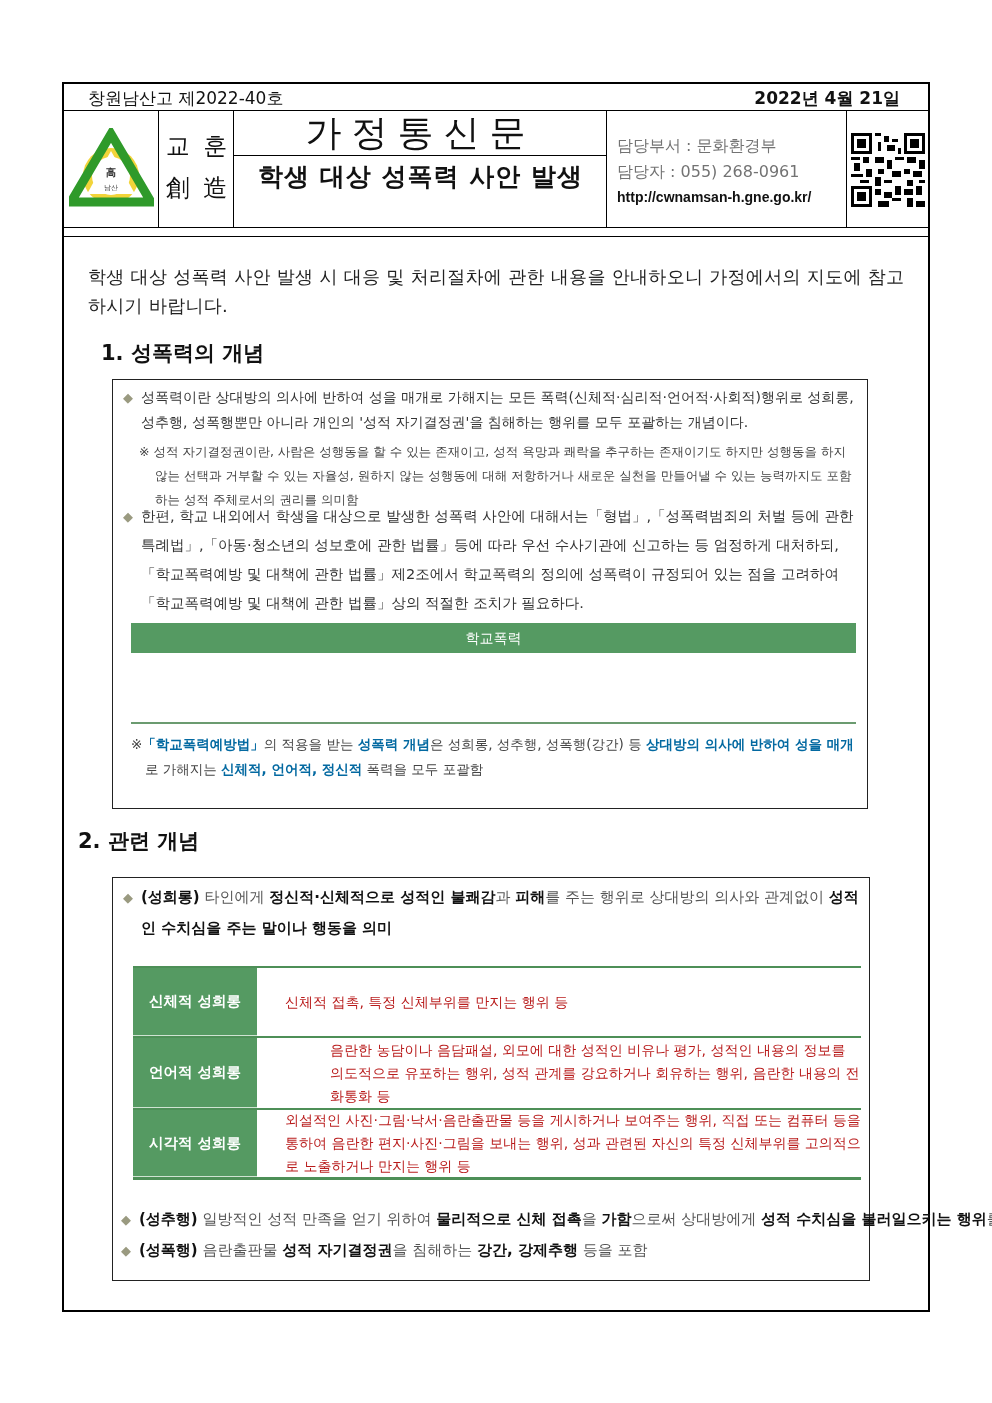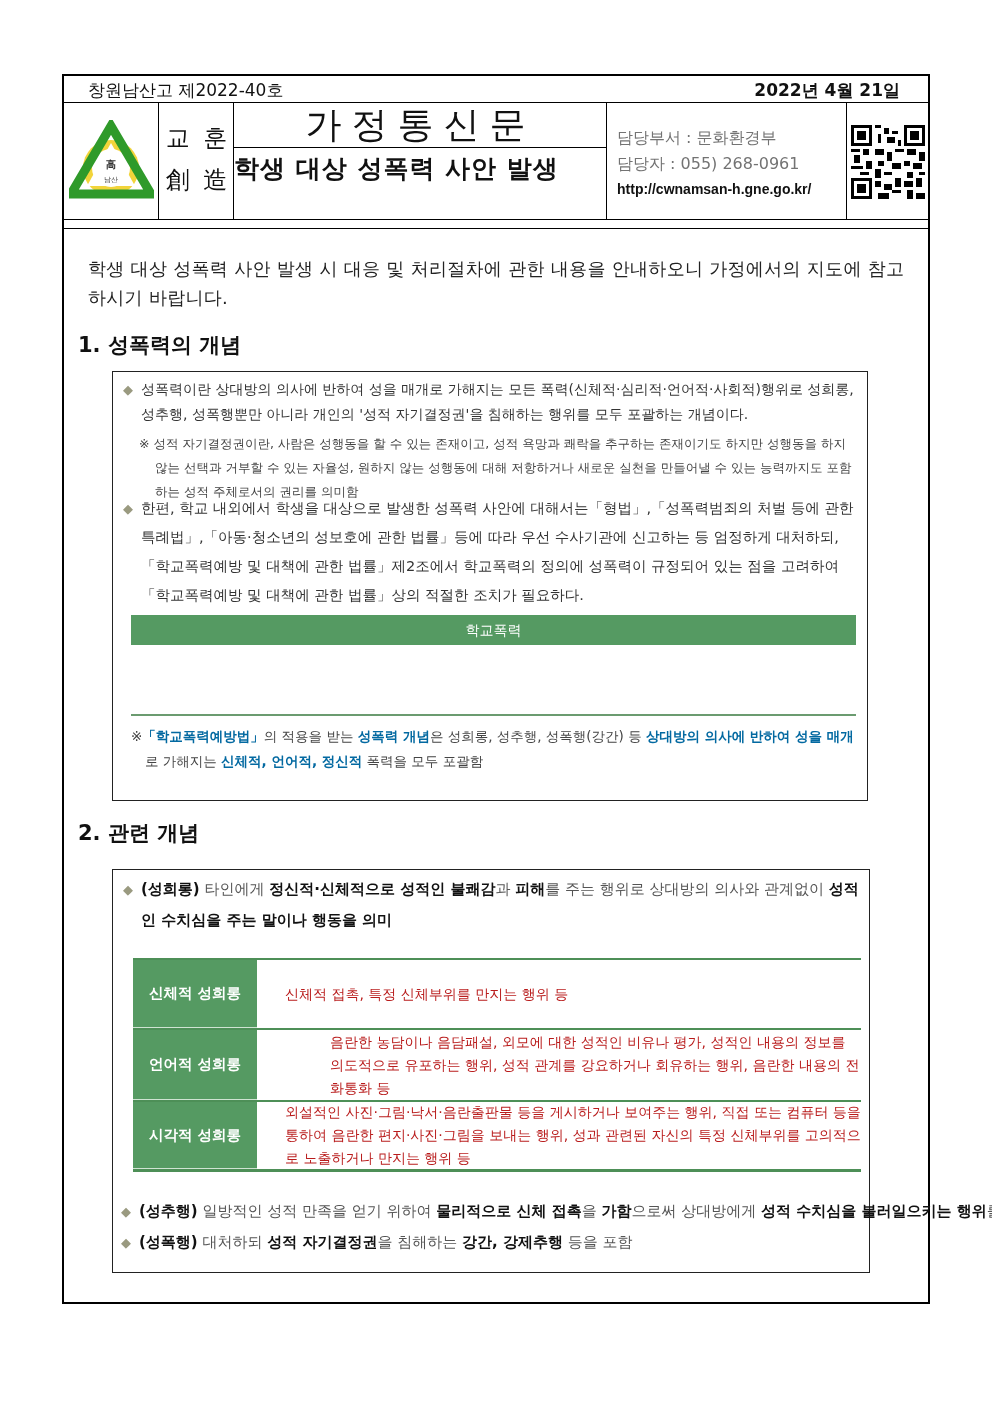--- a/index.html
+++ b/index.html
@@ -1,19 +1,19 @@
 <!DOCTYPE html>
 <html><head>
   <meta charset="utf-8">
   <style>
     * { box-sizing: border-box; margin: 0; padding: 0; }
     html, body { width: 992px; height: 1403px; background: #ffffff; }
     body { position: relative; font-family: "DejaVu Sans", "Liberation Sans", sans-serif; color: #111; }
 
-    .page-frame { position: absolute; left: 62px; top: 74px; width: 868px; height: 1230px; border: 2px solid #000; }
+    .page-frame { position: absolute; left: 62px; top: 82px; width: 868px; height: 1230px; border: 2px solid #000; }
 
     
     .top-row { position: absolute; left: 0; top: 0; width: 864px; height: 27px; border-bottom: 1px solid #000; }
     .issue-no { position: absolute; left: 24px; top: 3px; font-size: 17px; color: #111; font-family: "DejaVu Sans", sans-serif; }
     .issue-date { position: absolute; right: 28px; top: 3px; font-size: 17px; color: #111; font-family: "DejaVu Sans", sans-serif; font-weight: bold; }
 
     
     .header { position: absolute; left: 0; top: 27px; width: 864px; height: 117px; border-bottom: 1px solid #000; }
     .hcell { position: absolute; top: 0; height: 117px; border-right: 1px solid #000; }
     .logo-cell { left: 0; width: 95px; }
@@ -21,34 +21,34 @@
     .title-cell { left: 170px; width: 373px; }
     .contact-cell { left: 543px; width: 240px; }
     .qr-cell { left: 783px; width: 81px; border-right: none; }
 
     .logo { position: absolute; left: 5px; top: 17px; width: 85px; height: 80px; }
 
     .motto-grid { position: absolute; left: 0; top: 18px; width: 75px; display: grid; grid-template-columns: 1fr 1fr; row-gap: 8px; text-align: center; }
     .motto-grid span { font-family: "DejaVu Serif", "Liberation Serif", serif; font-size: 24px; line-height: 34px; color: #111; }
 
     .title-top { position: absolute; left: 0; top: 0; width: 373px; height: 45px; border-bottom: 1px solid #000; text-align: center; font-size: 36px; line-height: 44px; letter-spacing: 10px; font-family: "DejaVu Sans", sans-serif; color: #111; }
-    .title-sub { position: absolute; left: 0; top: 46px; width: 373px; height: 70px; font-size: 25px; line-height: 31px; font-weight: bold; padding-top: 4px; letter-spacing: 1px; color: #111; }
+    .title-sub { position: absolute; left: 0; top: 46px; width: 373px; height: 70px; text-align: center; font-size: 25px; line-height: 31px; font-weight: bold; padding-top: 4px; letter-spacing: 1px; color: #111; }
 
     .contact-lines { position: absolute; left: 10px; top: 22px; }
     .contact-line { font-size: 16px; line-height: 26px; color: #737373; white-space: nowrap; }
     .contact-url { font-size: 14px; line-height: 24px; color: #111; font-weight: bold; font-family: "Liberation Sans", sans-serif; white-space: nowrap; }
 
     .qr { position: absolute; left: 4px; top: 22px; width: 74px; height: 74px; }
 
     .strip { position: absolute; left: 0; top: 145px; width: 864px; height: 8px; border-bottom: 1px solid #000; }
 
     
     .intro { position: absolute; left: 24px; top: 178px; width: 826px; font-size: 18px; line-height: 29px; color: #222; letter-spacing: 0.3px; }
     .section-title { position: absolute; left: 14px; font-size: 21px; font-weight: bold; color: #111; }
-    .sec1 { top: 255px; }
+    .sec1 { top: 255px; margin-left: 23px; }
     .sec2 { top: 743px; }
 
     .box { position: absolute; border: 1px solid #222; background: #fff; }
     .box1 { left: 48px; top: 295px; width: 756px; height: 430px; }
     .box2 { left: 48px; top: 793px; width: 758px; height: 404px; }
 
     .bullet { position: relative; padding-left: 22px; font-size: 14px; color: #333; line-height: 25px; }
     .bullet .dia { position: absolute; left: 4px; top: 0; color: #9a9a80; font-size: 13px; }
     .note { position: relative; padding-left: 32px; text-indent: -16px; font-size: 12.5px; line-height: 24px; color: #444; }
 
@@ -223,18 +223,18 @@
       </div>
     </div>
 
     <div class="b-rows">
       <div class="b-row">
         <span class="dia">◆</span>
         <b>(성추행)</b><span> 일방적인 성적 만족을 얻기 위하여 </span><b>물리적으로 신체 접촉</b><span>을 </span><b>가함</b><span>으로써 상대방에게 </span><b>성적 수치심을 불러일으키는 행위</b><span>를 의미</span>
       </div>
       <div class="b-row">
         <span class="dia">◆</span>
-        <b>(성폭행)</b><span> 대처하되 </span><b>성적 자기결정권</b><span>을 침해하는 </span><b>강간, 강제추행</b><span> 등을 포함</span>
+        <b>(성폭행)</b><span> 음란출판물 </span><b>성적 자기결정권</b><span>을 침해하는 </span><b>강간, 강제추행</b><span> 등을 포함</span>
       </div>
     </div>
   </div>
 
 </div>
 
 </body></html>

